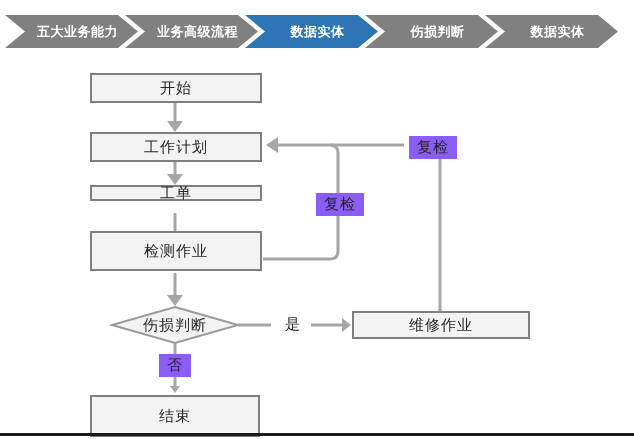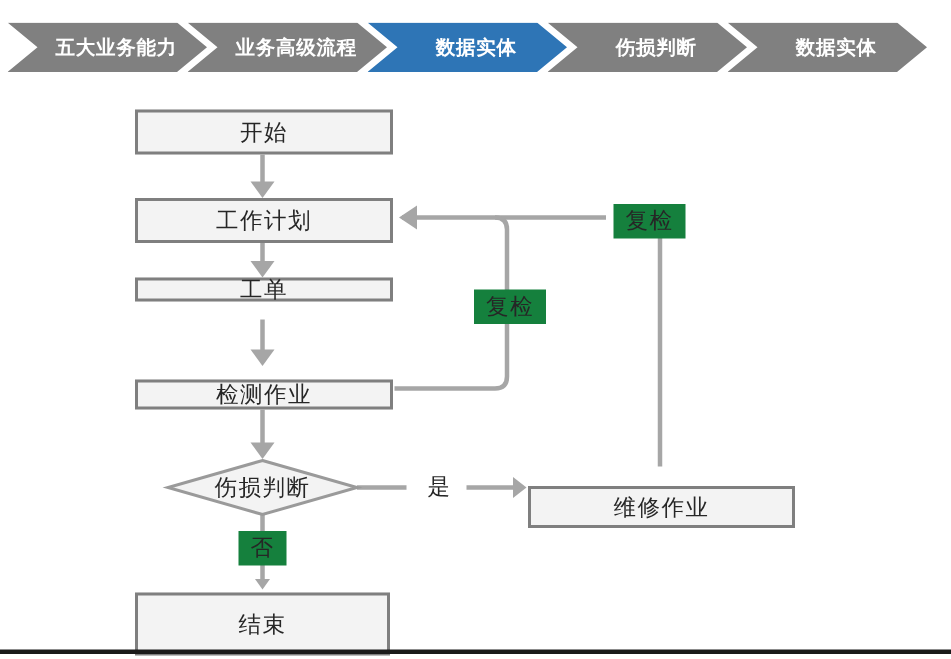--- a/index.html
+++ b/index.html
@@ -20,21 +20,21 @@
   .node{
     position:absolute;background:var(--node-fill,#f3f3f3);
     border:2px solid var(--node-border,#7f7f7f);box-sizing:border-box;
     display:flex;align-items:center;justify-content:center;
     font-size:15px;color:var(--text-color,#262626);letter-spacing:1px;
   }
   .edge-label{
     position:absolute;font-size:15px;color:var(--text-color,#262626);
     text-align:center;letter-spacing:1px;
   }
-  .edge-label.bg{background:#15803d;padding:2px 4px;font-family:Liberation Mono, monospace;}
+  .edge-label.bg{background:#8b5cf6;padding:2px 4px;font-family:Liberation Mono, monospace;}
   #diamond-label{
     position:absolute;left:115px;top:316px;width:120px;text-align:center;
     font-size:15px;color:var(--text-color,#262626);letter-spacing:1px;
   }
   svg{position:absolute;left:0;top:0;}
   
   #frame-bottom{
     position:absolute;left:0;top:433px;width:634px;height:3px;background:#1a1a1a;
   }
 </style>
@@ -87,24 +87,24 @@
 
   <div class="node" style="left:90px;top:73px;width:172px;height:30px;">
       <span>开始</span>
     </div>
   <div class="node" style="left:90px;top:132px;width:172px;height:30px;">
       <span>工作计划</span>
     </div>
   <div class="node" style="left:90px;top:185px;width:172px;height:16px;">
       <span>工单</span>
     </div>
-  <div class="node" style="left:90px;top:253px;width:172px;height:20px;">
+  <div class="node" style="left:90px;top:231px;width:172px;height:40px;">
       <span>检测作业</span>
     </div>
-  <div class="node" style="left:352px;top:324px;width:178px;height:28px;">
+  <div class="node" style="left:352px;top:311px;width:178px;height:28px;">
       <span>维修作业</span>
     </div>
   <div class="node" style="left:90px;top:395px;width:170px;height:42px;">
       <span>结束</span>
     </div>
 
   <div id="diamond-label">伤损判断</div>
 
   <div class="edge-label" style="left:279px;top:315px;width:28px;">是</div>
   <div class="edge-label bg" style="left:159px;top:354px;width:24px;">否</div>

